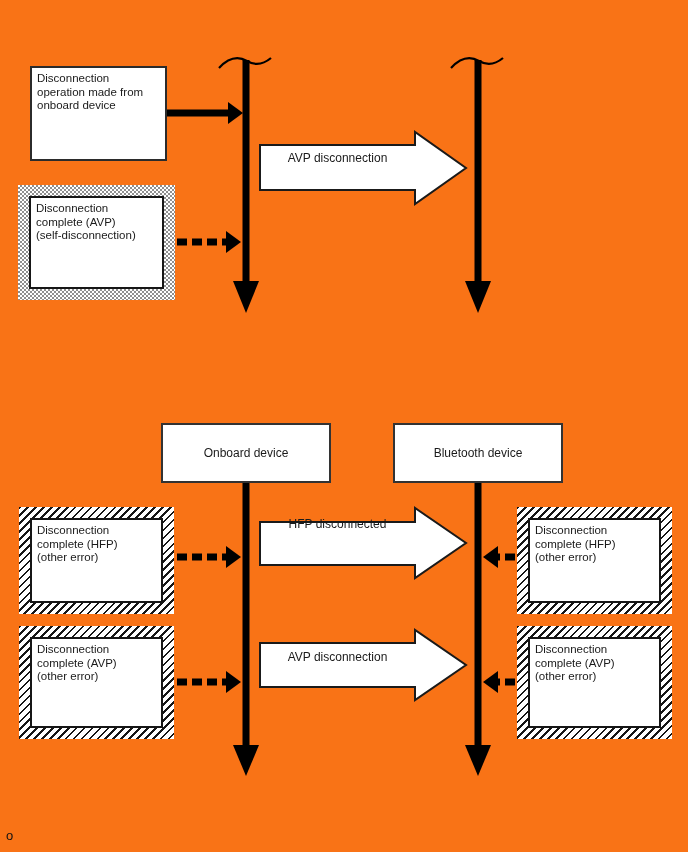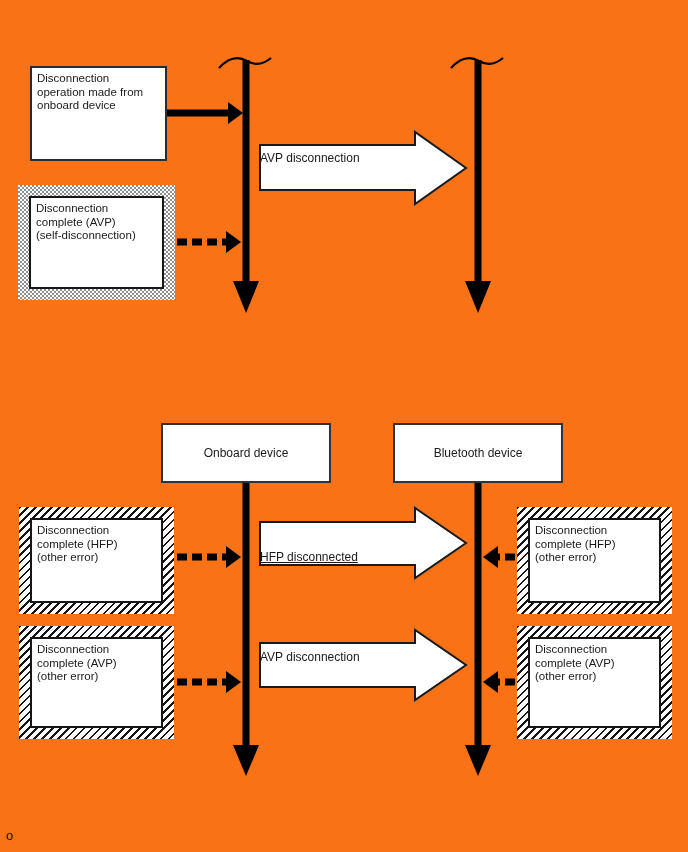--- a/index.html
+++ b/index.html
@@ -63,20 +63,21 @@
     display: flex;
     align-items: center;
     justify-content: center;
     font-size: 12px;
     color: #1a1a1a;
   }
   
   .arrow-label {
     position: absolute;
     width: 155px;
+    text-align: center;
     font-size: 12px;
     color: #1a1a1a;
   }
   .footnote {
     position: absolute;
     left: 6px;
     top: 828px;
     font-size: 13px;
     color: #111111;
   }
@@ -176,17 +177,17 @@
     <div class="inner-box">Disconnection
 complete (HFP)
 (other error)</div>
   </div>
   <div class="hatch" style="left:517px; top:626px; width:155px; height:113px;">
     <div class="inner-box">Disconnection
 complete (AVP)
 (other error)</div>
   </div>
 
-  <div class="arrow-label" style="left:260px; top:550px;text-decoration:underline;">HFP disconnected</div>
+  <div class="arrow-label" style="left:260px; top:517px;">HFP disconnected</div>
   <div class="arrow-label" style="left:260px; top:650px;">AVP disconnection</div>
 
   <div class="footnote">o</div>
 </div>
 
 </body></html>

